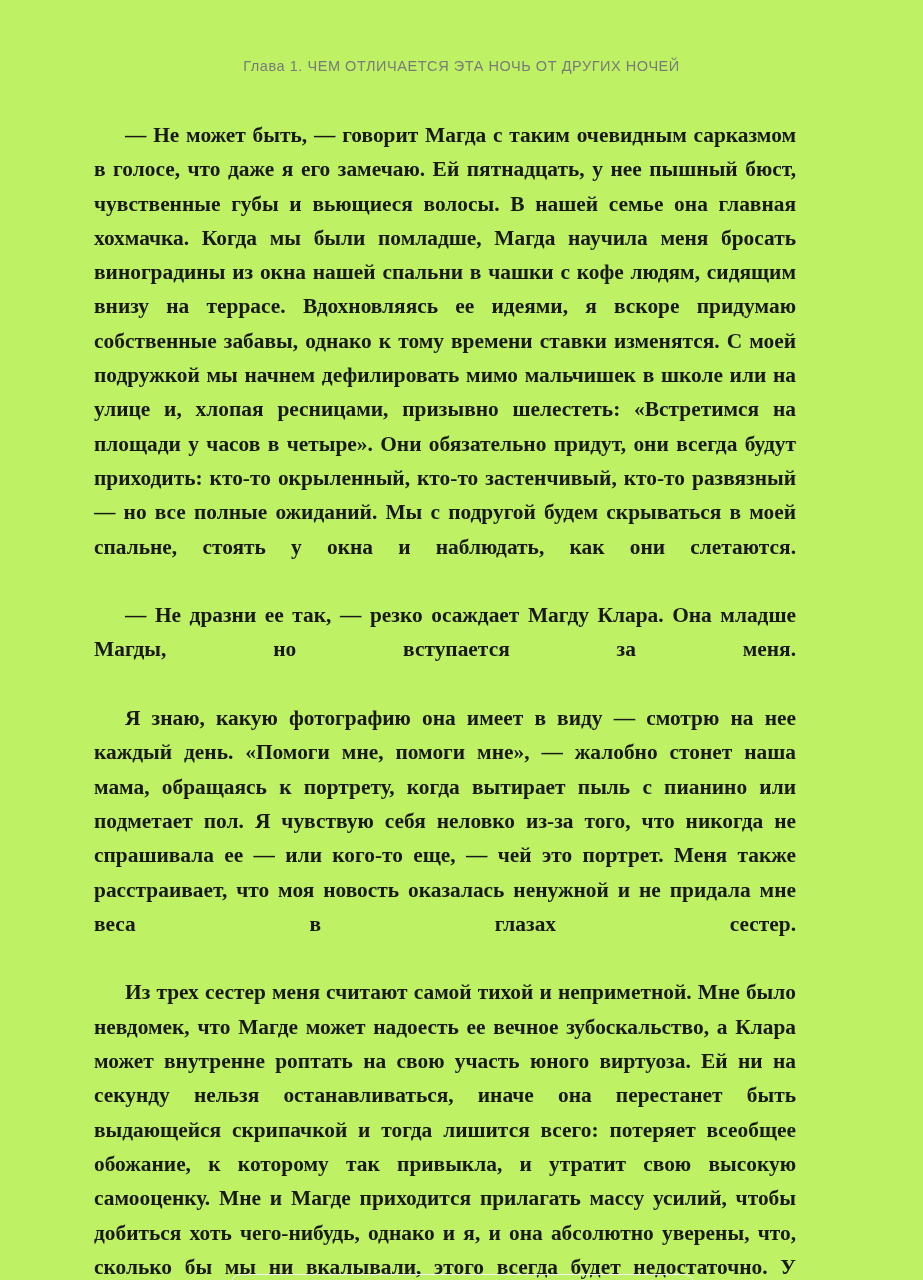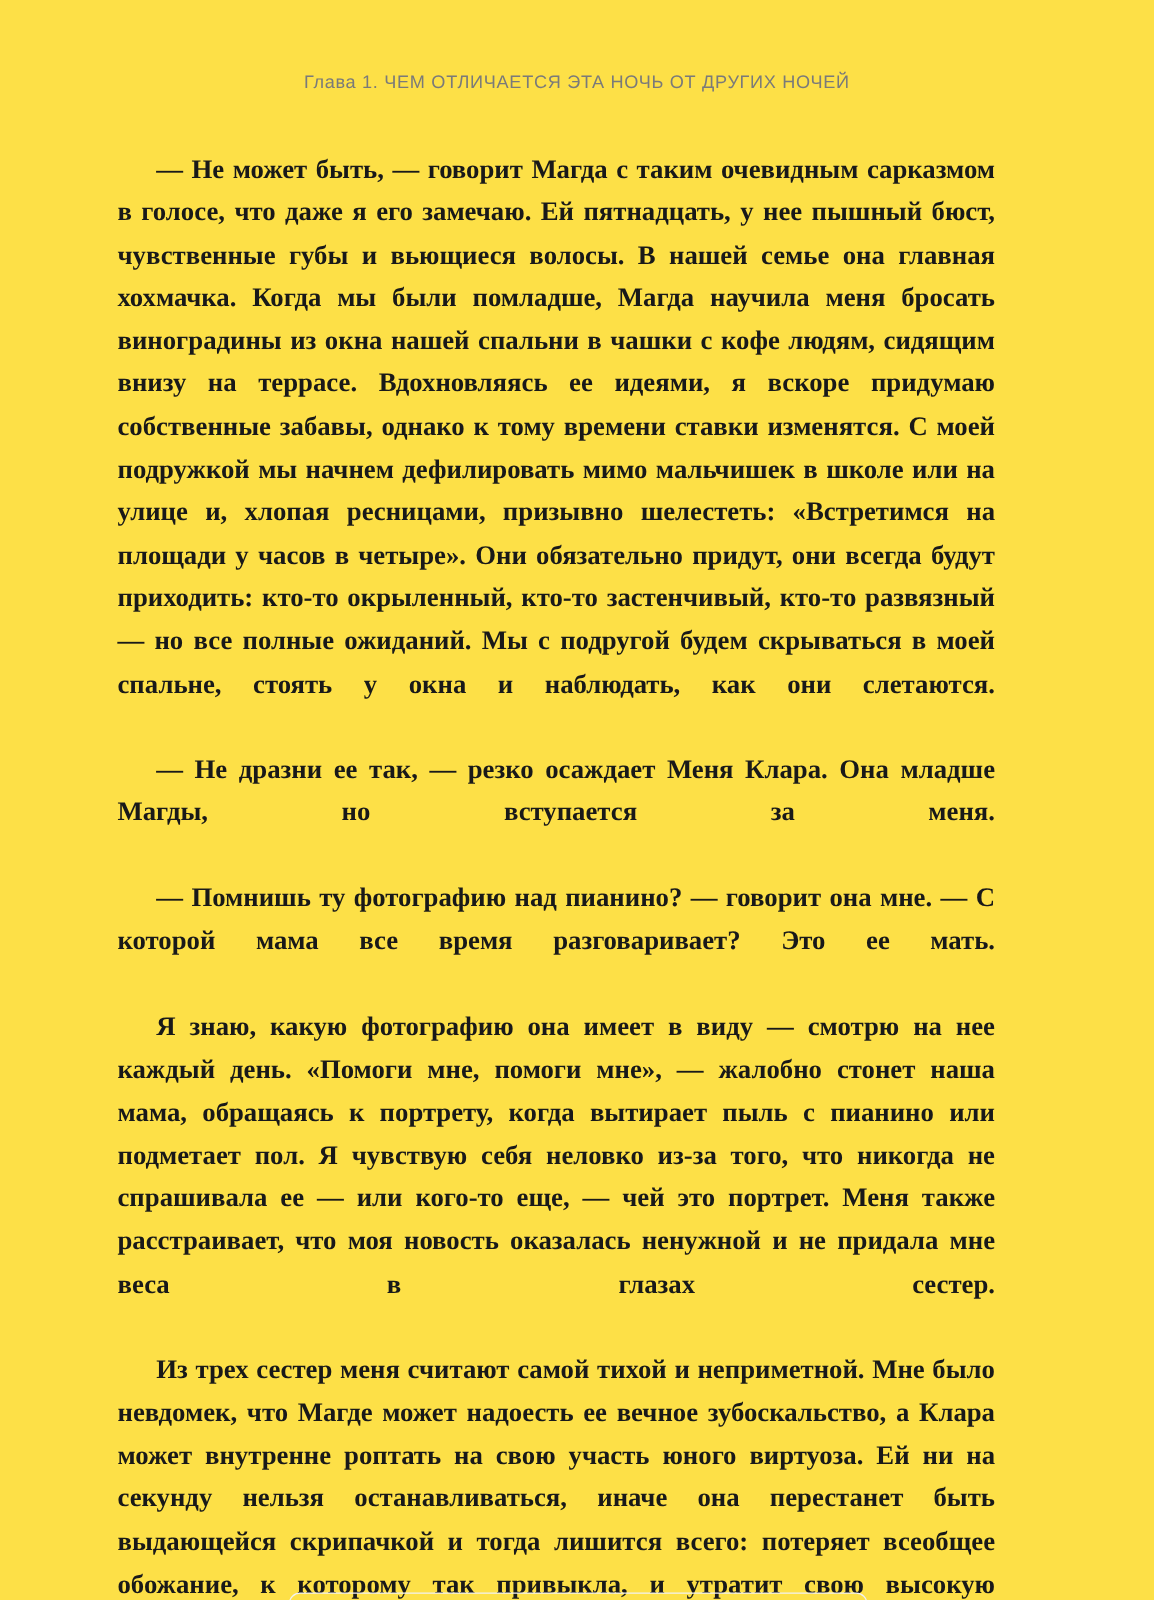--- a/index.html
+++ b/index.html
@@ -6,21 +6,21 @@
     margin: 0;
     padding: 0;
     background: #ffffff;
   }
 
   .page {
     position: relative;
     width: 923px;
     height: 1280px;
     margin: 0 auto;
-    background: #fde047;
+    background: #bef264;
     overflow: hidden;
     box-sizing: border-box;
   }
 
   
   .running-header {
     position: absolute;
     top: 58px;
     left: 0;
     width: 923px;
@@ -83,21 +83,20 @@
 </style>
 </head>
 <body>
 
 <div class="page">
 
   <div class="running-header">Глава 1. ЧЕМ ОТЛИЧАЕТСЯ ЭТА НОЧЬ ОТ ДРУГИХ НОЧЕЙ</div>
 
   <div class="text-block">
     <p class="indent">— Не может быть, — говорит Магда с таким очевидным сарказмом в голосе, что даже я его замечаю. Ей пятнадцать, у нее пышный бюст, чувственные губы и вьющиеся волосы. В нашей семье она главная хохмачка. Когда мы были помладше, Магда научила меня бросать виноградины из окна нашей спальни в чашки с кофе людям, сидящим внизу на террасе. Вдохновляясь ее идеями, я вскоре придумаю собственные забавы, однако к тому времени ставки изменятся. С моей подружкой мы начнем дефилировать мимо мальчишек в школе или на улице и, хлопая ресницами, призывно шелестеть: «Встретимся на площади у часов в четыре». Они обязательно придут, они всегда будут приходить: кто-то окрыленный, кто-то застенчивый, кто-то развязный — но все полные ожиданий. Мы с подругой будем скрываться в моей спальне, стоять у окна и наблюдать, как они слетаются.</p>
-    <p class="indent">— Не дразни ее так, — резко осаждает Меня Клара. Она младше Магды, но вступается за меня.</p>
-    <p class="indent">— Помнишь ту фотографию над пианино? — говорит она мне. — С которой мама все время разговаривает? Это ее мать.</p>
+    <p class="indent">— Не дразни ее так, — резко осаждает Магду Клара. Она младше Магды, но вступается за меня.</p>
     <p class="indent">Я знаю, какую фотографию она имеет в виду — смотрю на нее каждый день. «Помоги мне, помоги мне», — жалобно стонет наша мама, обращаясь к портрету, когда вытирает пыль с пианино или подметает пол. Я чувствую себя неловко из-за того, что никогда не спрашивала ее — или кого-то еще, — чей это портрет. Меня также расстраивает, что моя новость оказалась ненужной и не придала мне веса в глазах сестер.</p>
     <p class="indent">Из трех сестер меня считают самой тихой и неприметной. Мне было невдомек, что Магде может надоесть ее вечное зубоскальство, а Клара может внутренне роптать на свою участь юного виртуоза. Ей ни на секунду нельзя останавливаться, иначе она перестанет быть выдающейся скрипачкой и тогда лишится всего: потеряет всеобщее обожание, к которому так привыкла, и утратит свою высокую самооценку. Мне и Магде приходится прилагать массу усилий, чтобы добиться хоть чего-нибудь, однако и я, и она абсолютно уверены, что, сколько бы мы ни вкалывали, этого всегда будет недостаточно. У Клары другое: ей нужно</p>
   </div>
 
   <div class="bottom-artifact"></div>
 
 </div>
 
 </body></html>

